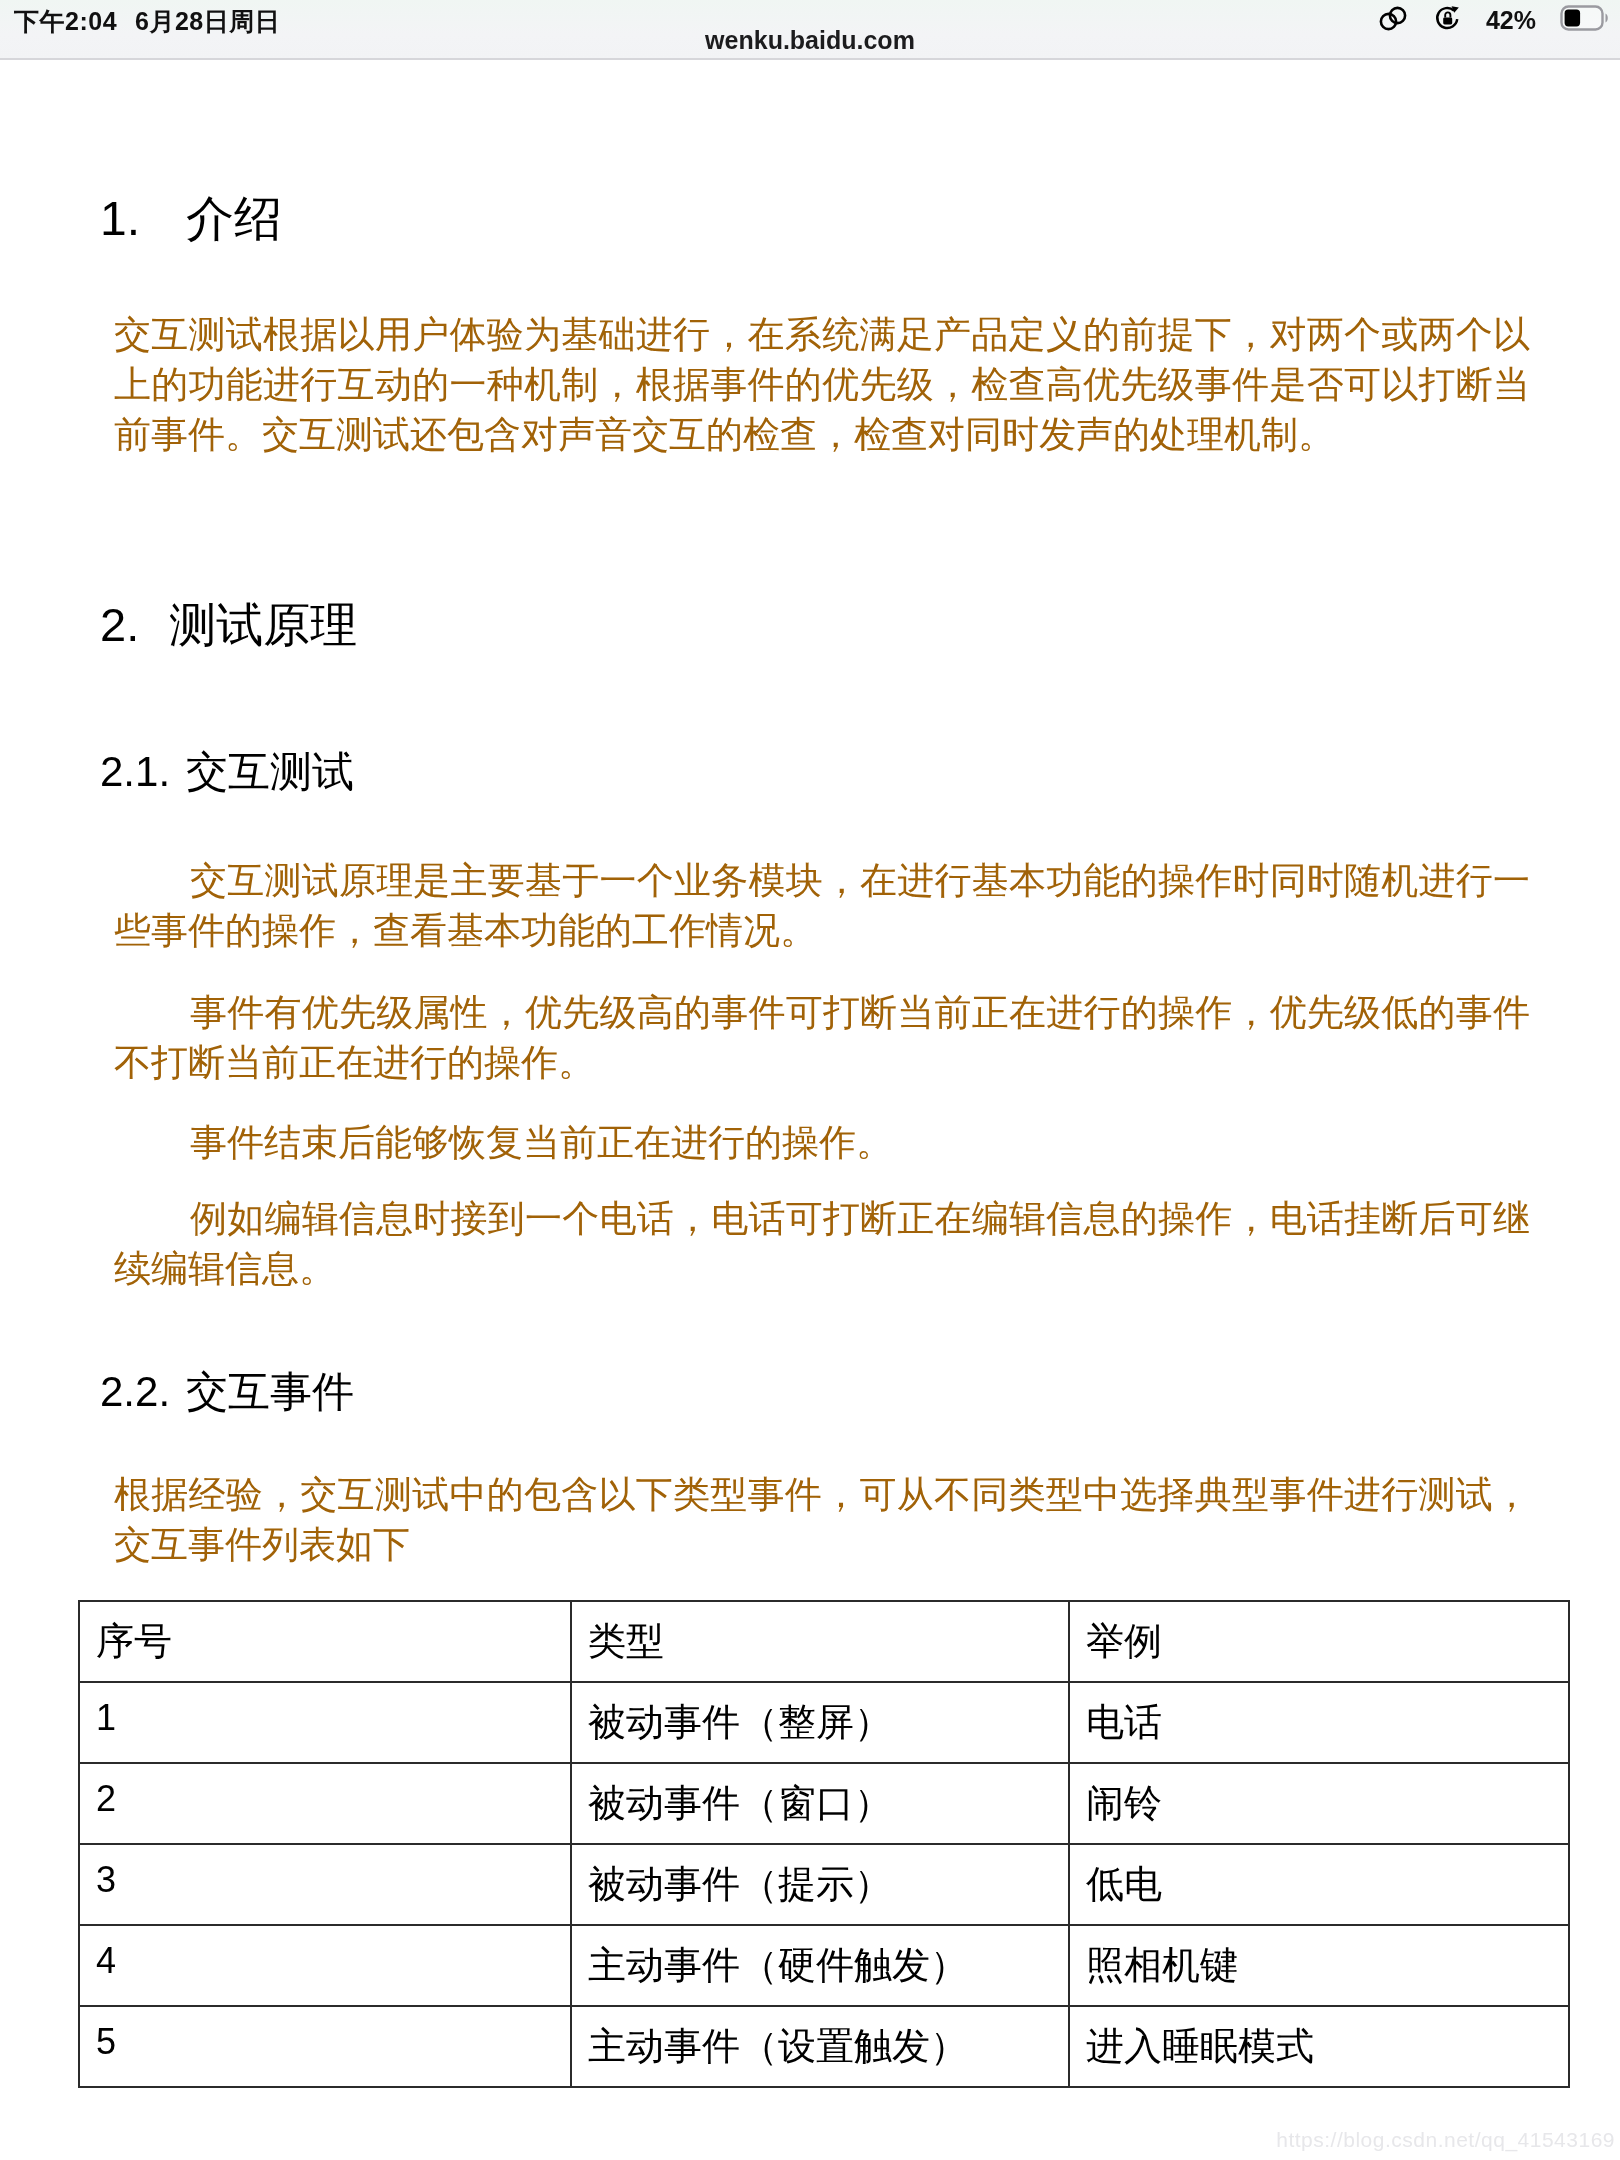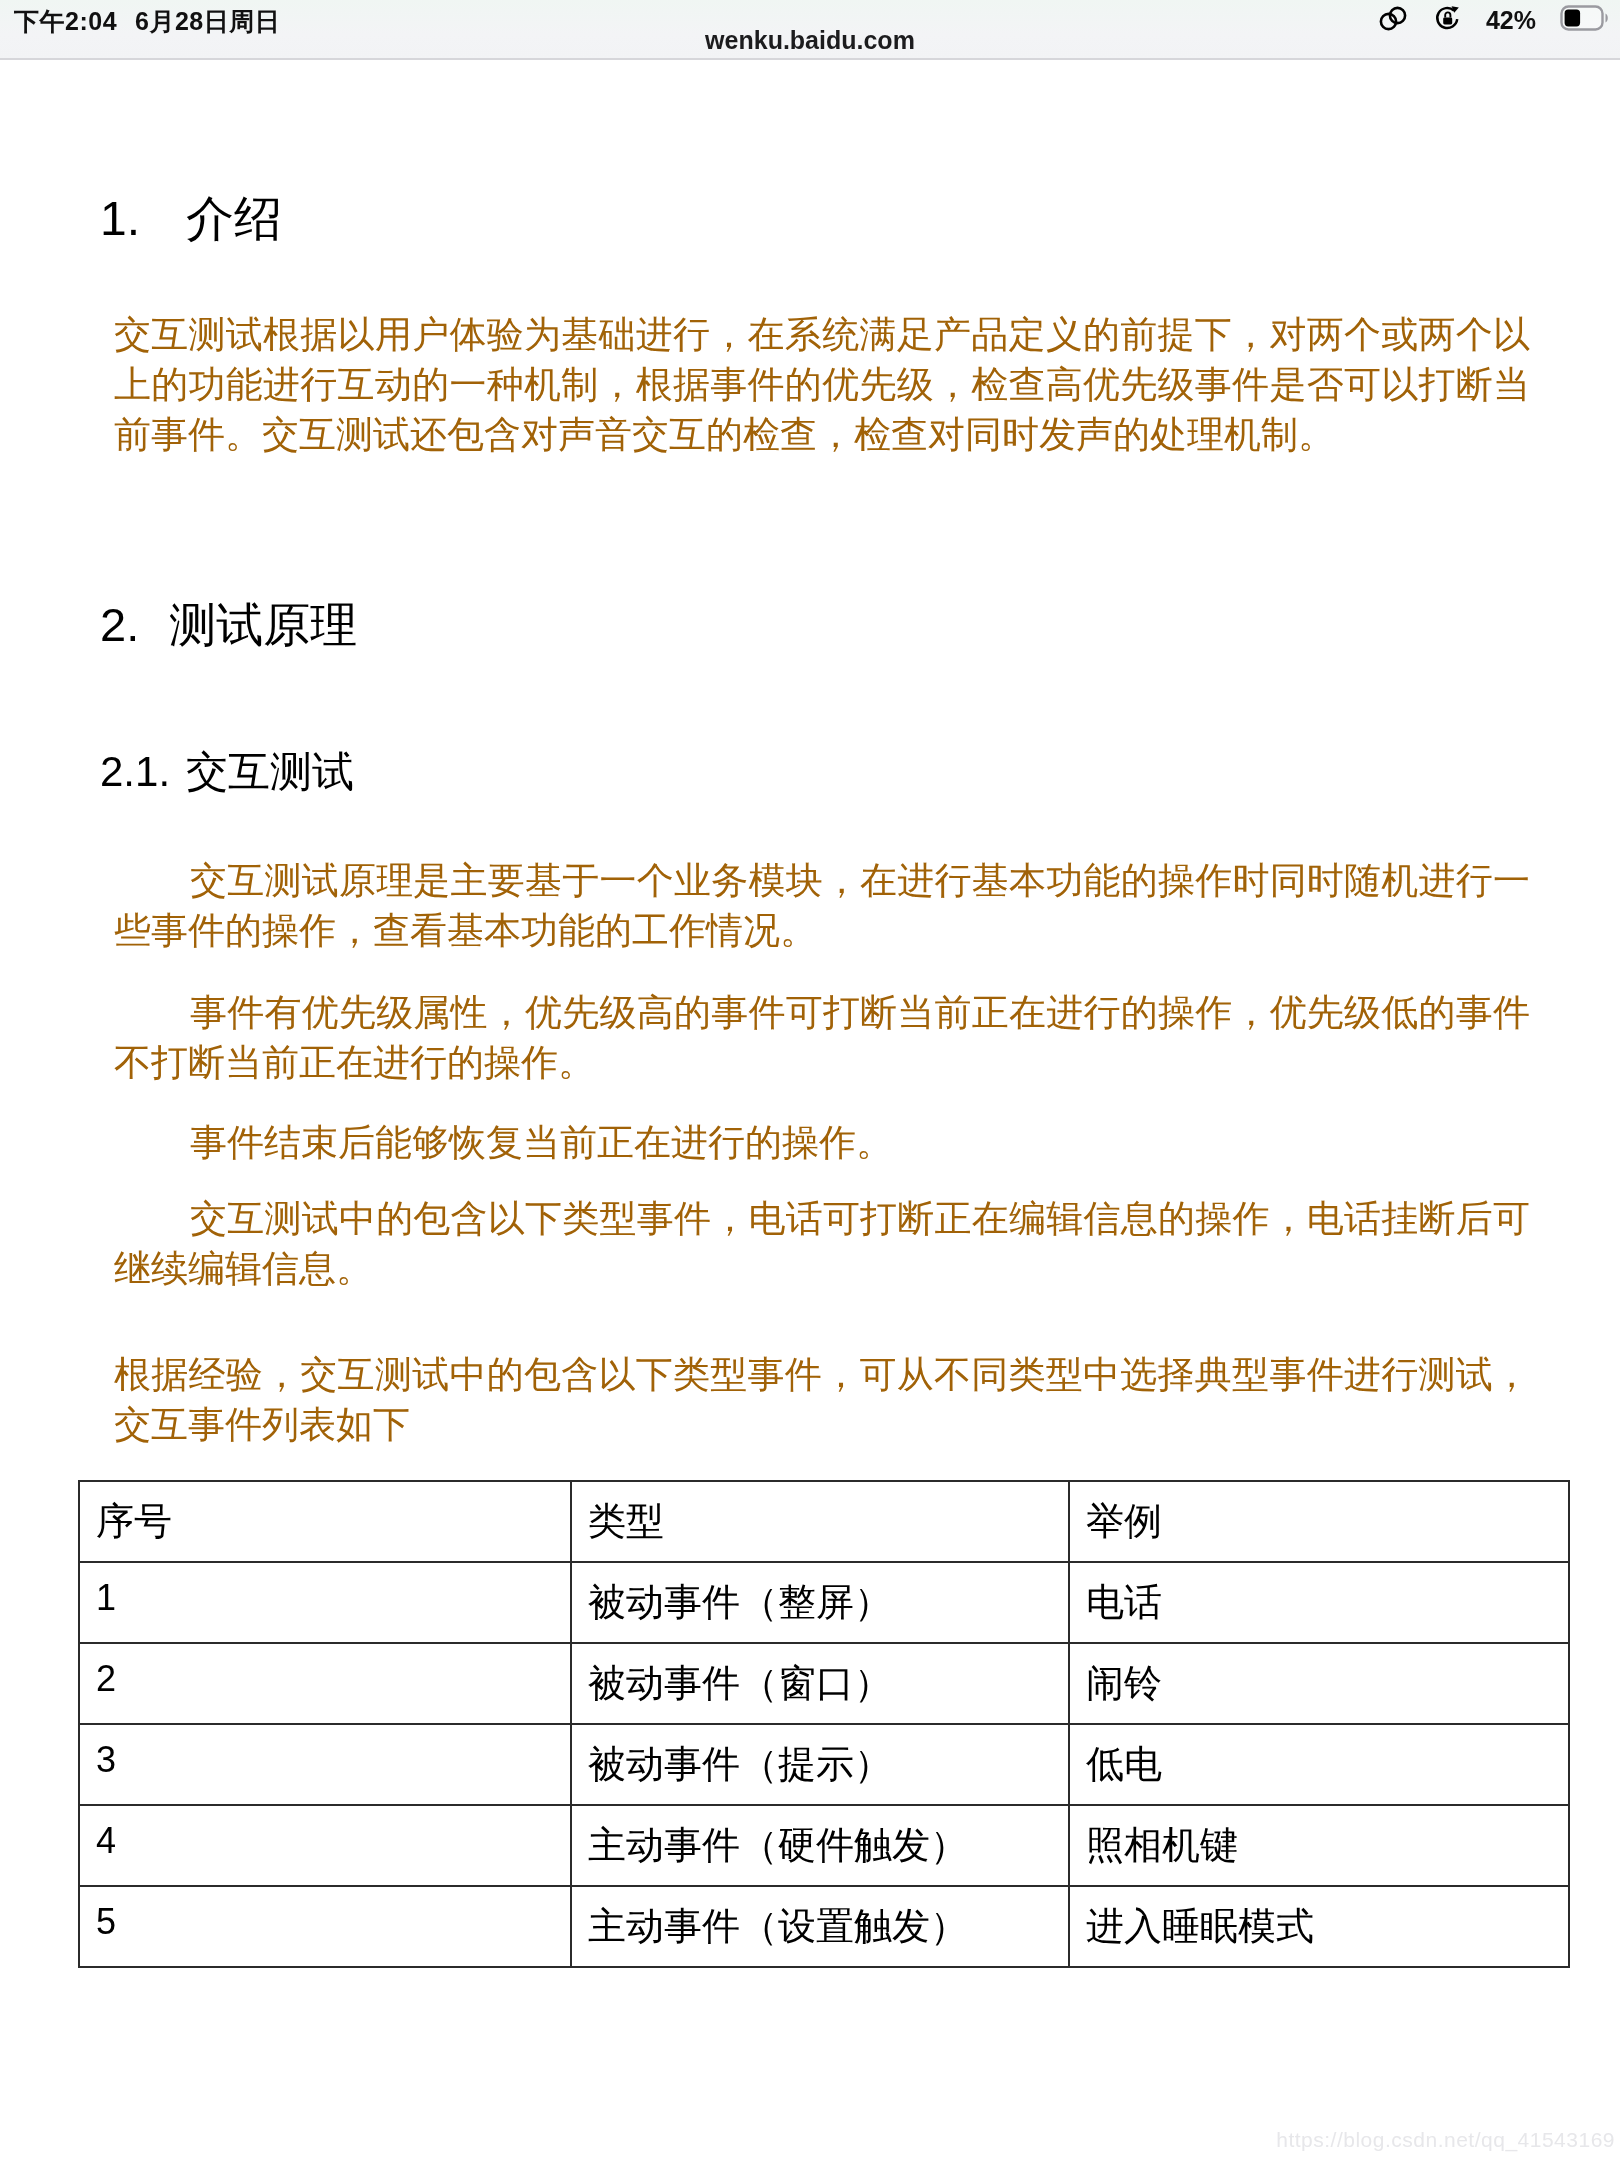--- a/index.html
+++ b/index.html
@@ -135,22 +135,26 @@
       </div>
 
       <div class="h-sub mt-h21">
         <span>2.1.</span>
         <span class="hsub-gap">交互测试</span>
       </div>
 
       <p class="para indent mt-pa">交互测试原理是主要基于一个业务模块，在进行基本功能的操作时同时随机进行一些事件的操作，查看基本功能的工作情况。</p>
       <p class="para indent mt-pb">事件有优先级属性，优先级高的事件可打断当前正在进行的操作，优先级低的事件不打断当前正在进行的操作。</p>
       <p class="para indent mt-pc">事件结束后能够恢复当前正在进行的操作。</p>
-      <p class="para indent mt-pd">交互测试中的包含以下类型事件，电话可打断正在编辑信息的操作，电话挂断后可继续编辑信息。</p>
-
+      <p class="para indent mt-pd">例如编辑信息时接到一个电话，电话可打断正在编辑信息的操作，电话挂断后可继续编辑信息。</p>
+
+      <div class="h-sub mt-h22">
+        <span>2.2.</span>
+        <span class="hsub-gap">交互事件</span>
+      </div>
 
       <p class="para mt-pe">根据经验，交互测试中的包含以下类型事件，可从不同类型中选择典型事件进行测试，交互事件列表如下</p>
 
       <table class="events mt-table">
         <colgroup>
             <col class="c1">
             <col class="c2">
             <col class="c3">
           </colgroup>
         <tbody>

